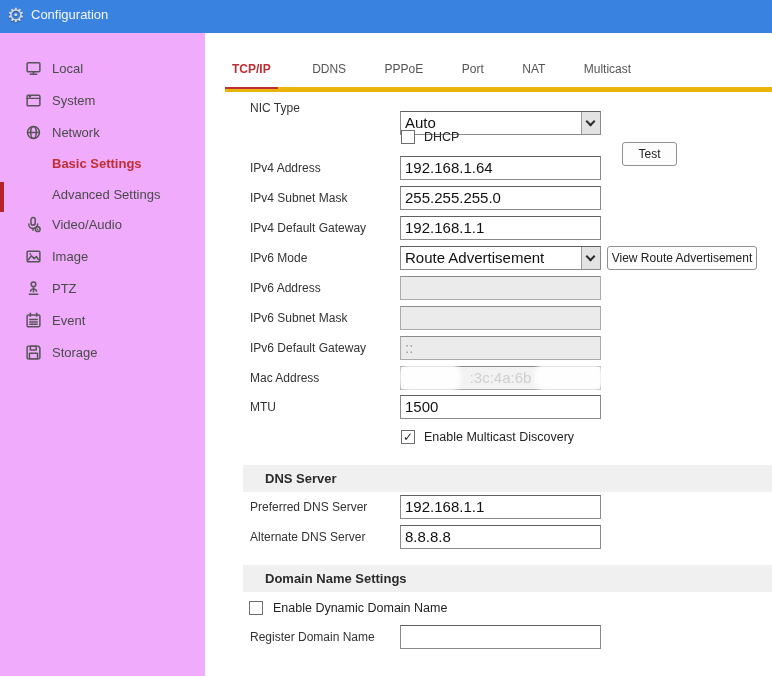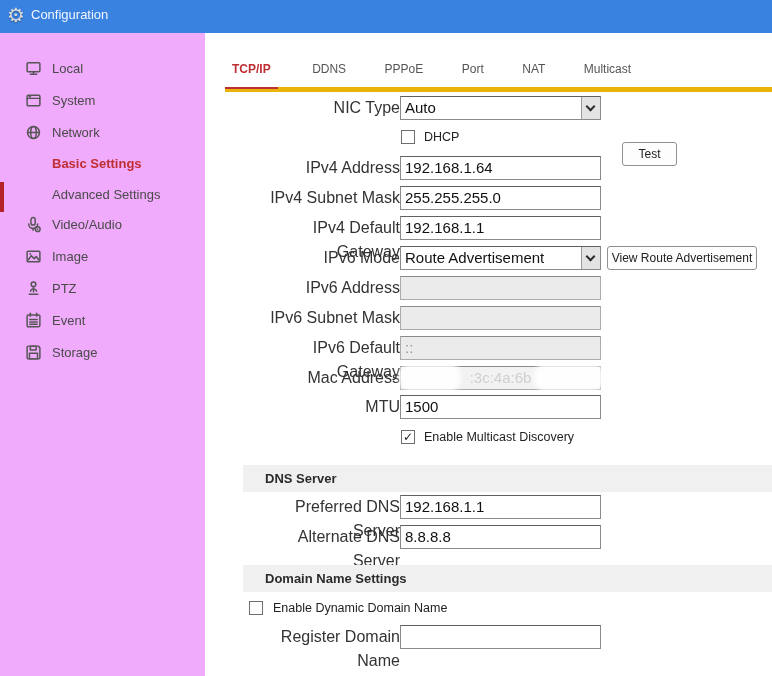--- a/index.html
+++ b/index.html
@@ -24,21 +24,21 @@
 
   
   .main{position:absolute;left:205px;top:33px;width:567px;height:643px;background:#fff;}
 
   
   .tabstrip{position:absolute;left:20px;top:15px;right:0;height:44px;border-bottom:5px solid #eab308;}
   .tab{display:inline-block;margin:14px 26px 0 0;padding:0 4px 12px 4px;font-size:12px;color:#555;cursor:pointer;}
   .tab.active{color:#bf2e33;font-weight:bold;padding:0 7px 11px 7px;border-bottom:2px solid #bf2e33;}
 
   
-  .flabel{position:absolute;left:45px;width:150px;font-size:16px;color:#333;line-height:24px;text-align:right;}
+  .flabel{position:absolute;left:45px;width:150px;font-size:12px;color:#333;line-height:24px;}
   .fctrl{position:absolute;left:195px;width:201px;height:24px;background:#fff;
          border:1px solid #8a8a8a;border-top-color:#606060;font-size:15px;color:#111;
          line-height:22px;padding:0 4px;white-space:nowrap;overflow:hidden;}
   .fctrl.disabled{background:#ebebeb;color:#9a9a9a;border-color:#ababab;border-top-color:#8a8a8a;}
   .fsel{padding-right:22px;cursor:pointer;}
   .fsel .arr{position:absolute;right:0;top:0;width:19px;height:22px;background:#e3e3e3;
              border-left:1px solid #9a9a9a;}
   .fsel .arr i{position:absolute;left:5px;top:6px;width:7px;height:7px;display:block;
                border-right:2px solid #2d2d2d;border-bottom:2px solid #2d2d2d;transform:rotate(45deg);}
   .btn{position:absolute;height:24px;background:#fdfdfd;border:1px solid #919191;border-radius:3px;
@@ -165,21 +165,21 @@
     <div class="tabstrip">
       <span class="tab active">TCP/IP</span>
       <span class="tab">DDNS</span>
       <span class="tab">PPPoE</span>
       <span class="tab">Port</span>
       <span class="tab">NAT</span>
       <span class="tab">Multicast</span>
     </div>
 
     <span class="flabel" style="top:63px">NIC Type</span>
-    <div class="fctrl fsel" style="top:63px">
+    <div class="fctrl fsel" style="top:78px">
       <span>Auto</span>
       <span class="arr">
           <i></i>
         </span>
     </div>
 
     <span class="cb" style="left:196px;top:97px"></span>
     <span class="cblb" style="left:219px;top:97px">DHCP</span>
 
     <span class="flabel" style="top:123px">IPv4 Address</span>

